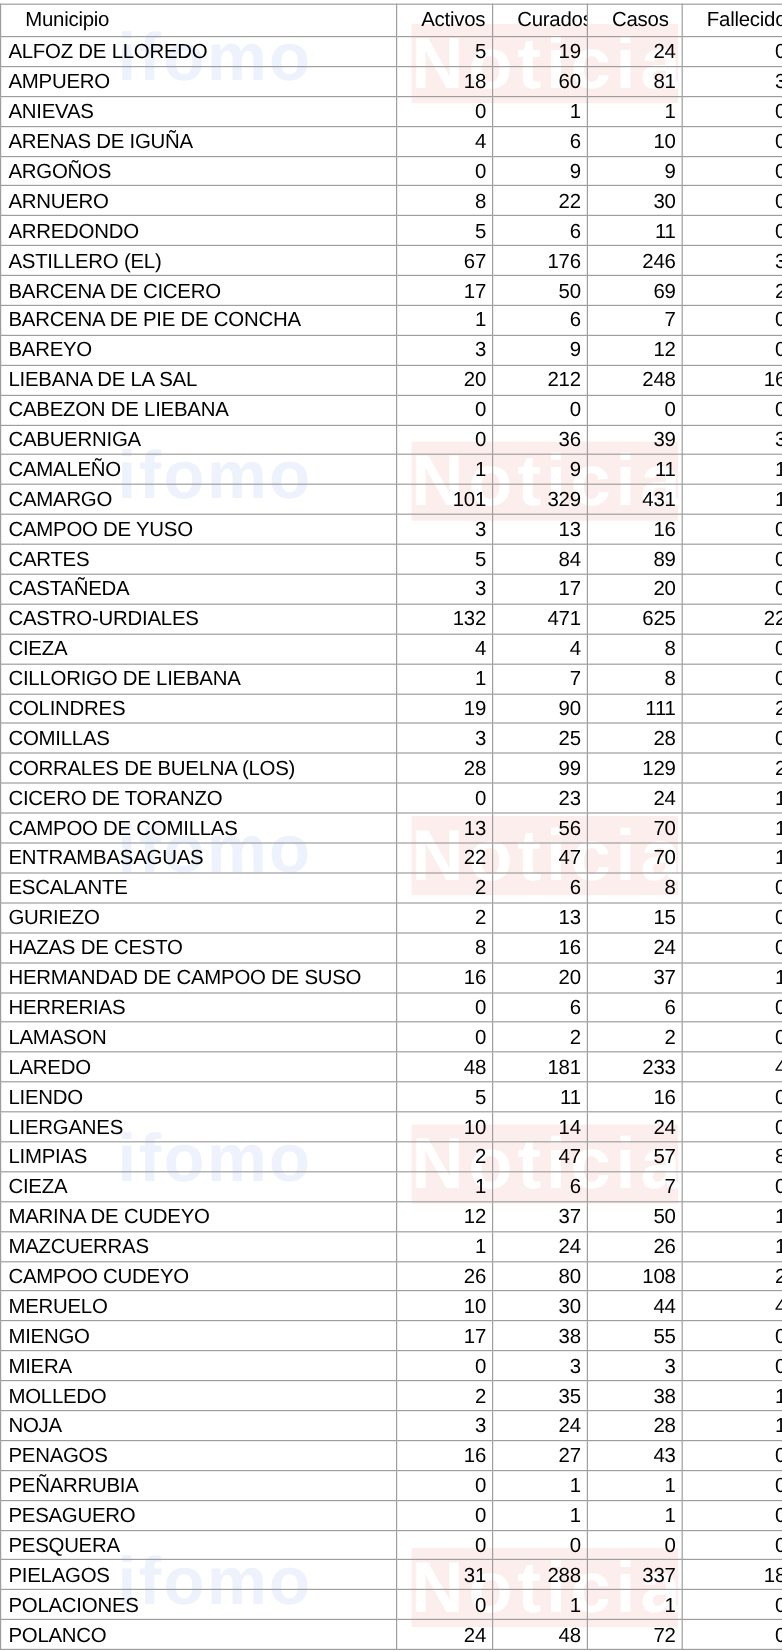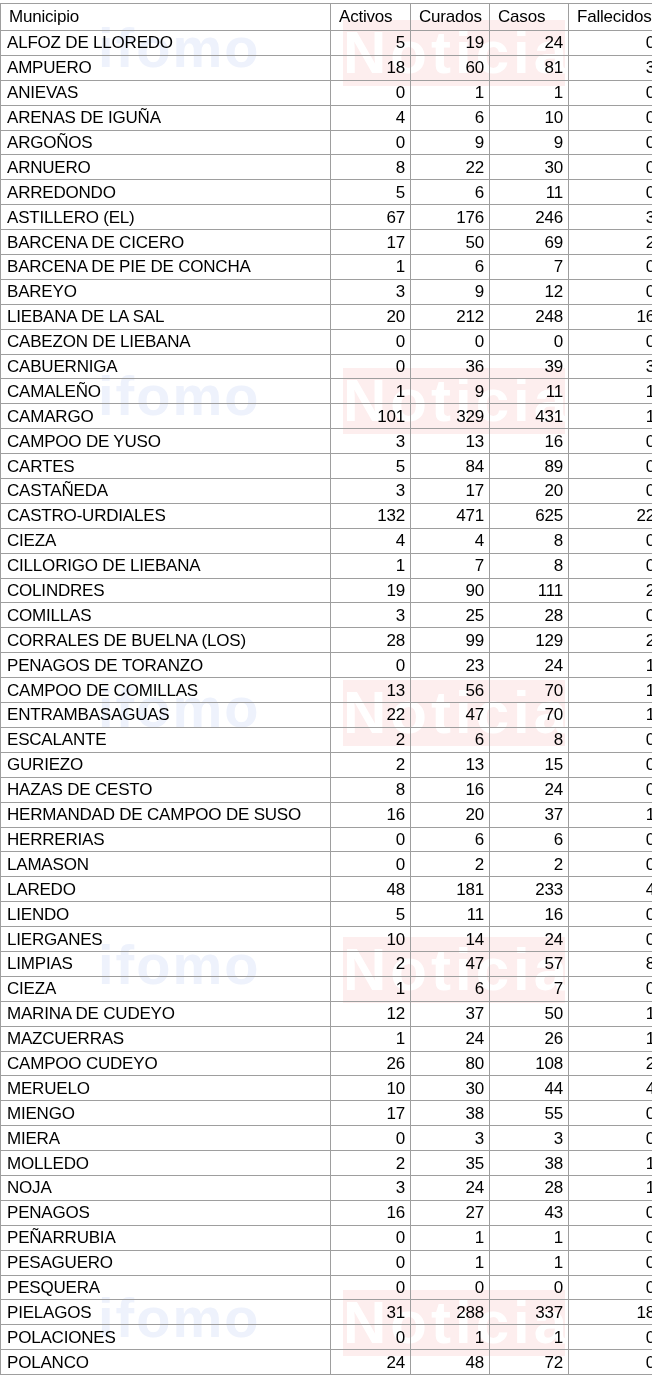--- a/index.html
+++ b/index.html
@@ -1,21 +1,21 @@
 <!DOCTYPE html>
 <html><head>
 <meta charset="utf-8">
 <style>
   html, body { margin: 0; padding: 0; background: #ffffff; }
   body { width: 652px; height: 1376px; overflow: hidden; position: relative; font-family: "Liberation Sans", sans-serif; }
   .sheet { position: absolute; left: 0; top: 0; width: 652px; height: 1376px; }
   table { border-collapse: collapse; table-layout: fixed; position: absolute; left: 0; top: 3px; width: 660px; }
   col.c0 { width: 330px; } col.c1 { width: 80px; } col.c2 { width: 79px; } col.c3 { width: 79px; } col.c4 { width: 92px; }
   td, th { border: 1px solid #9e9e9e; padding: 0 4px 0 6px; font-size: 17px; color: #000; white-space: nowrap; overflow: hidden; height: 23.9px; line-height: 23px; font-weight: normal; letter-spacing: -0.2px; }
-  th { text-align: left; height: 26px; line-height: 26px; padding-left: 8px; }
+  th { text-align: left; height: 26px; line-height: 26px; padding-left: 20px; }
   td.name { text-align: left; }
   td.num { text-align: right; padding-right: 5px; }
   .wm { position: absolute; pointer-events: none; z-index: 0; }
   .wm-ifomo { position: absolute; left: 98px; width: 250px; font-family: "Liberation Sans", sans-serif; font-weight: bold; font-size: 56px; color: #eef2fc; line-height: 60px; letter-spacing: 2px; }
   .wm-noticias { position: absolute; left: 343px; width: 222px; height: 66px; background: #fdeeee; color: #ffffff; font-weight: bold; font-size: 60px; line-height: 66px; text-align: center; letter-spacing: 4px; }
   table { z-index: 1; background: transparent; }
 </style>
 </head>
 <body>
 
@@ -219,21 +219,21 @@
           <td class="num">0</td>
         </tr>
         <tr>
           <td class="name">CORRALES DE BUELNA (LOS)</td>
           <td class="num">28</td>
           <td class="num">99</td>
           <td class="num">129</td>
           <td class="num">2</td>
         </tr>
         <tr>
-          <td class="name">PENAGOS DE TORANZO</td>
+          <td class="name">CICERO DE TORANZO</td>
           <td class="num">0</td>
           <td class="num">23</td>
           <td class="num">24</td>
           <td class="num">1</td>
         </tr>
         <tr>
           <td class="name">CAMPOO DE COMILLAS</td>
           <td class="num">13</td>
           <td class="num">56</td>
           <td class="num">70</td>

